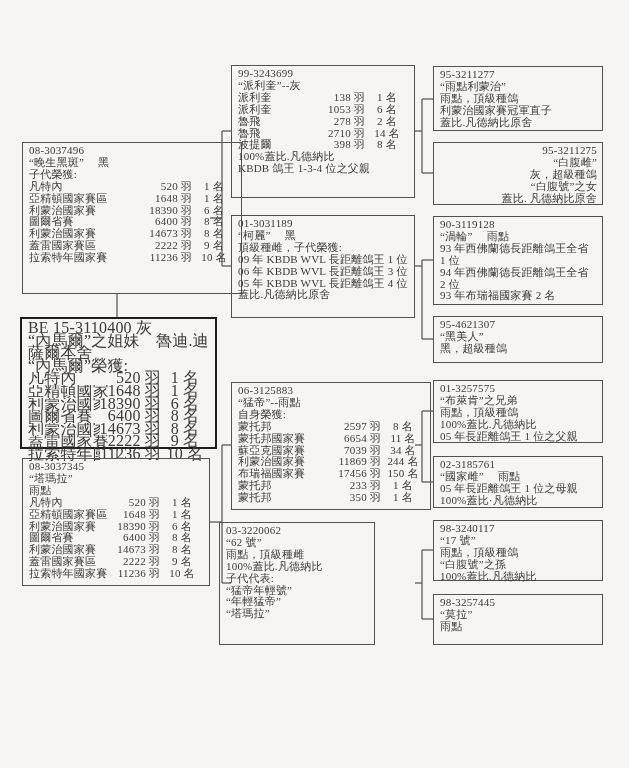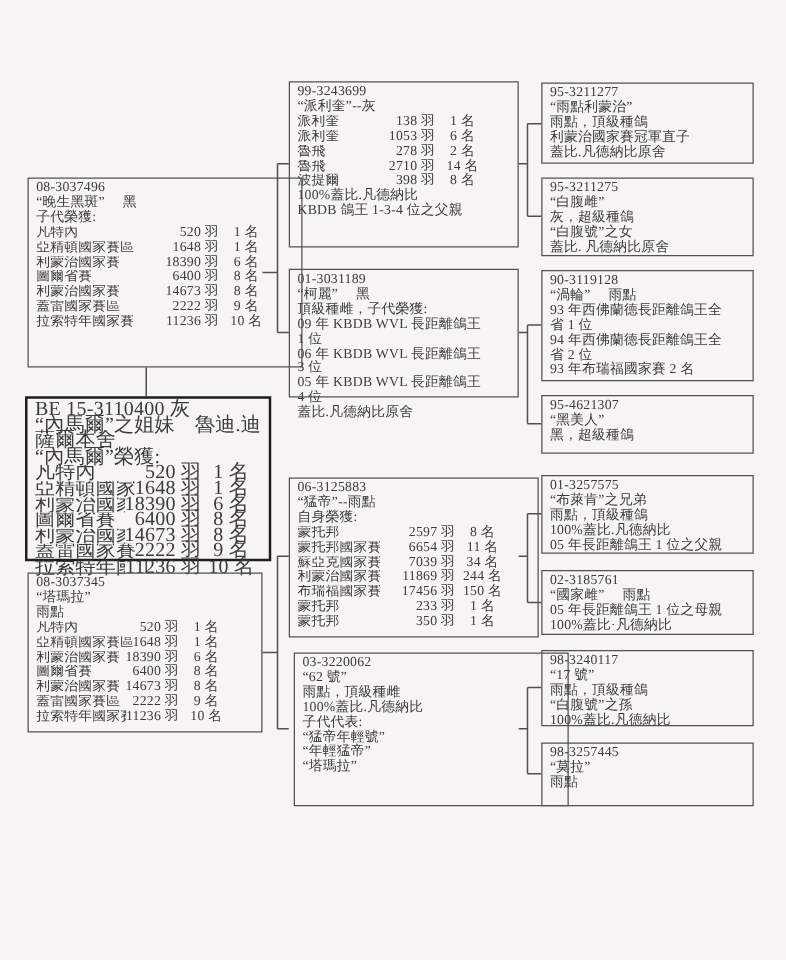--- a/index.html
+++ b/index.html
@@ -10,21 +10,21 @@
   html,body{margin:0;padding:0;background:#e9e8e4;}
   .page{
     position:relative;width:629px;height:768px;background:var(--paper);
     font-family:"Liberation Serif","DejaVu Serif",serif;
     color:var(--ink);overflow:hidden;
   }
   svg.connectors{position:absolute;left:0;top:0;pointer-events:none;}
   .box{
     position:absolute;box-sizing:border-box;
     border:1px solid var(--line);
-    padding:2px 22px 2px 6px;
+    padding:2px 5px 2px 6px;
     font-size:11px;line-height:11.9px;
     letter-spacing:0.2px;
     background:transparent;
   }
   .box .ring{white-space:nowrap;}
   .box .tline{white-space:normal;}
   .race{display:flex;white-space:nowrap;}
   .race .rname{flex:0 1 auto;overflow:hidden;}
   .race .rcount{flex:1 0 auto;text-align:right;}
   .race .rrank{flex:0 0 44px;text-align:center;}
@@ -35,24 +35,24 @@
   }
   .box.subject .race .rrank{flex-basis:48px;}
   
   #b-sire   {left:22px; top:142px;width:220px;height:152px;}
   #b-subject{left:20px; top:317px;width:197px;height:132px;}
   #b-dam    {left:22px; top:458px;width:188px;height:128px;}
   
   #b-ss{left:231px;top:65px; width:184px;height:133px;}
   #b-sd{left:231px;top:215px;width:184px;height:103px;}
   #b-ds{left:231px;top:382px;width:200px;height:128px;}
-  #b-dd{left:235px;top:522px;width:220px;height:123px;font-family:Liberation Serif, serif;}
+  #b-dd{left:219px;top:522px;width:156px;height:123px;font-family:Liberation Serif, serif;}
   
   #b-sss{left:433px;top:66px; width:170px;height:65px;}
-  #b-ssd{left:433px;top:142px;width:170px;height:63px;}
+  #b-ssd{left:433px;top:142px;width:170px;height:63px;text-align:right;}
   #b-sds{left:433px;top:216px;width:170px;height:89px;}
   #b-sdd{left:433px;top:316px;width:170px;height:47px;}
   #b-dss{left:433px;top:380px;width:170px;height:63px;}
   #b-dsd{left:433px;top:456px;width:170px;height:52px;}
   #b-dds{left:433px;top:520px;width:170px;height:61px;}
   #b-ddd{left:433px;top:594px;width:170px;height:51px;}
 </style>
 </head>
 <body>
 

